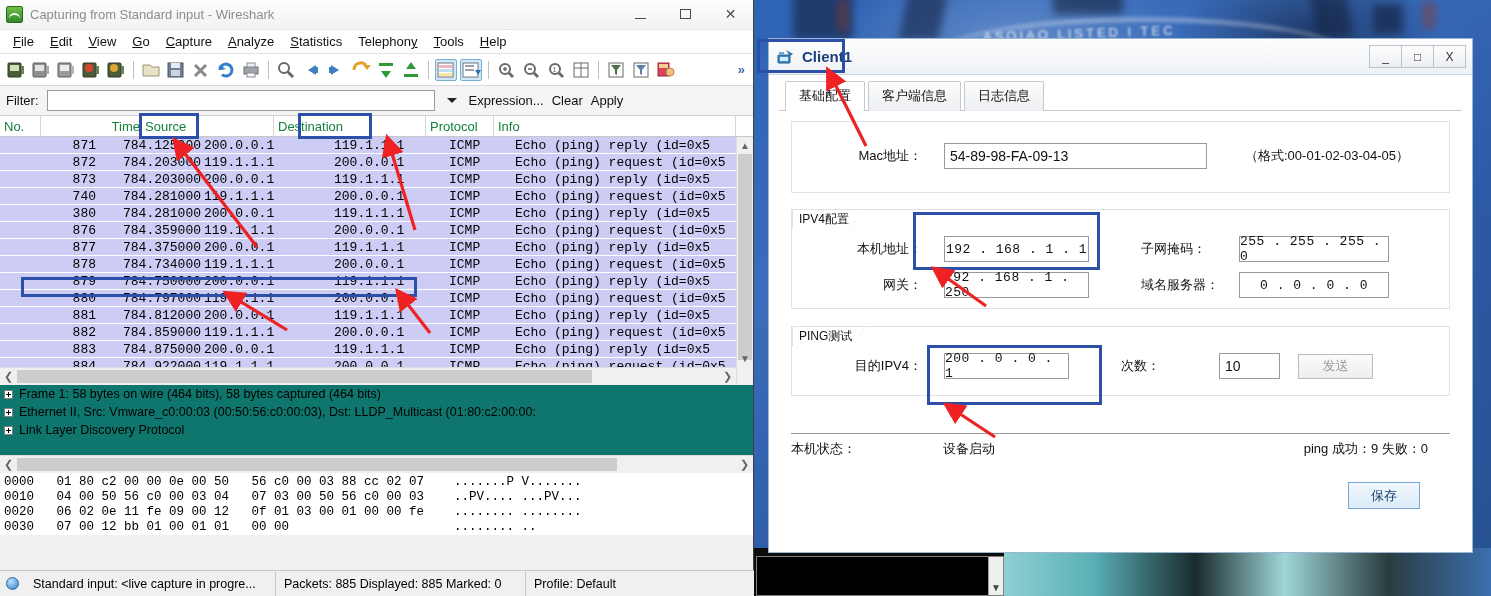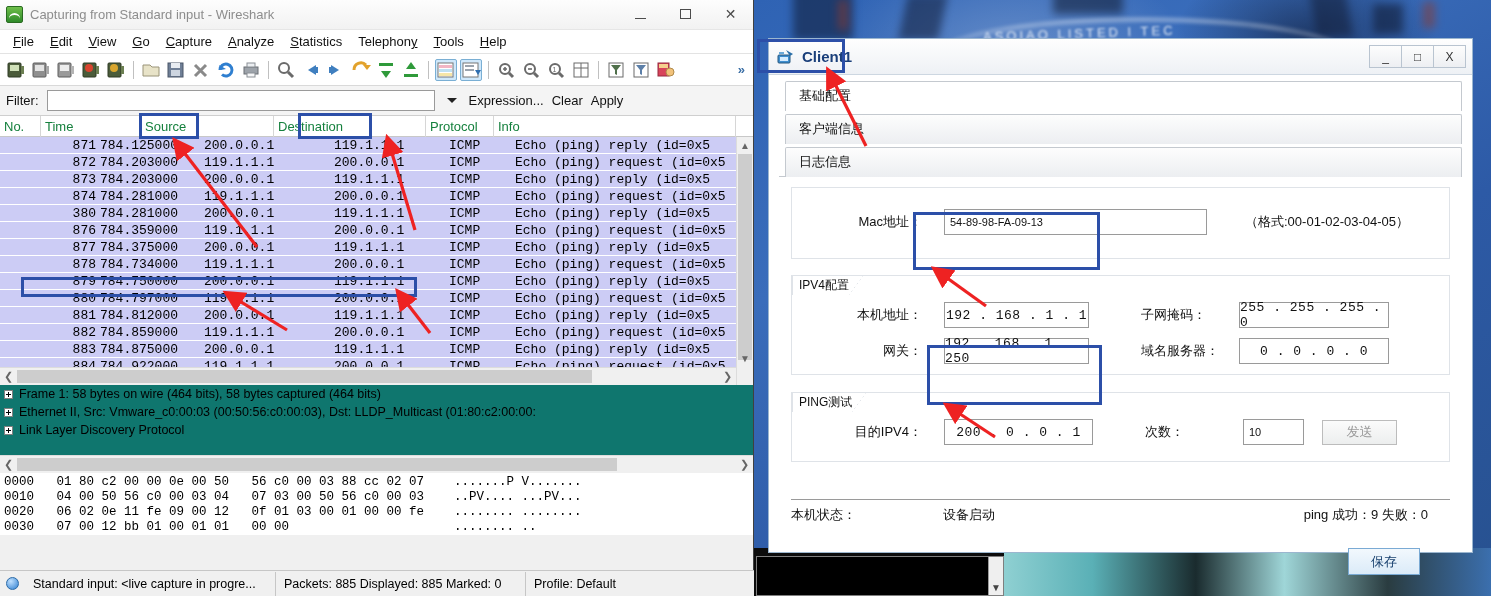--- a/index.html
+++ b/index.html
@@ -108,21 +108,21 @@
     border-right:1px solid #d6d6d6; overflow:hidden; white-space:nowrap; }
   .pkt-list { position: relative; background:#fff; height: 248px; overflow:hidden; }
   .pkt-row {
     display:flex; height: 17px; line-height:17px; font-size: 13px;
     background:#ccccf5; color:#000;
     font-family:"Liberation Mono", monospace;
     border-bottom:1px solid #ffffff;
   }
   .pkt-row .c { white-space:nowrap; overflow:hidden; }
   .c-no   { width: 100px; text-align:right; padding-right:4px; }
-  .c-time { width: 101px; text-align:left; }
+  .c-time { width: 101px; text-align:right; }
   .c-src  { width: 133px; padding-left:3px;}
   .c-dst  { width: 115px; padding-left:0px;}
   .c-prot { width: 66px; padding-left:0px; }
   .c-info { flex:1; padding-left:0px; }
 
   .vscroll {
     position:absolute; right:0; top:0; width:17px; bottom:0; background:#f0f0f0;
     border-left:1px solid #dcdcdc;
   }
   .vscroll .arrow { height:17px; display:flex;align-items:center;justify-content:center;color:#666;font-size:10px;}
@@ -171,21 +171,21 @@
   .cw-icon { width:18px;height:18px;margin-right:7px; position:relative; }
   .cw-title { font-size:15px; font-weight:bold; color:#1a3f7a; }
   .cw-controls { margin-left:auto; display:flex; margin-right:6px; }
   .cw-controls div {
     width:33px;height:23px;display:flex;align-items:center;justify-content:center;
     border:1px solid #b9c4d0; background:linear-gradient(#fdfdfd,#edeff2);
     margin-left:-1px; color:#333; font-size:12px;
   }
   .cw-body { padding:6px 10px 0 10px; height: 477px; position:relative; background:#fff; }
 
-  .tabs { display:flex; gap:3px; padding-left:6px;flex-direction:column; }
+  .tabs { display:flex; gap:3px; padding-left:6px; }
   .tab {
     padding:5px 13px 6px 13px; font-size:13px; color:#111;
     background:linear-gradient(#fdfdfd,#eceef1);
     border:1px solid #c4c9cf; border-bottom:none; border-radius:2px 2px 0 0;
   }
   .tab.active { background:#fff; position:relative; top:0; }
   .tab-underline { height:1px; background:#c4c9cf; margin-top:-1px; }
 
   .panel { margin: 10px 12px 0 12px; border:1px solid #dfe3e8; background:#fff; position:relative;}
   .panel-legend {
@@ -199,21 +199,21 @@
   }
   .frow { display:flex; align-items:center; }
   .flabel-cn { font-size:13px; color:#111; }
   .ipbox {
     border:1px solid #9a9a9a; background:#fff; height:26px;
     display:flex; align-items:center; justify-content:center;
     font-family:"Liberation Mono", monospace; font-size:13px; letter-spacing:.5px; color:#111;
   }
   .textbox {
     border:1px solid #9a9a9a; background:#fff; height:26px;
-    display:flex; align-items:center; padding-left:5px; font-size:11px; color:#111;
+    display:flex; align-items:center; padding-left:5px; font-size:14px; color:#111;
   }
   .btn-gray {
     border:1px solid #bcbcbc; background:linear-gradient(#fbfbfb,#eceeee);
     color:#9a9a9a; font-size:13px; height:25px; display:flex;align-items:center;justify-content:center;
   }
   .btn-blue {
     border:1px solid #7aaad4; background:linear-gradient(#f2f8fd,#dbebf8);
     color:#17406e; font-size:13px; height:27px; display:flex;align-items:center;justify-content:center;
   }
 
@@ -502,21 +502,21 @@
         </div>
         <div class="pkt-row">
           <div class="c c-no">873</div>
           <div class="c c-time">784.203000</div>
           <div class="c c-src">200.0.0.1</div>
           <div class="c c-dst">119.1.1.1</div>
           <div class="c c-prot">ICMP</div>
           <div class="c c-info">Echo (ping) reply     (id=0x5</div>
         </div>
         <div class="pkt-row">
-          <div class="c c-no">874</div>
+          <div class="c c-no">740</div>
           <div class="c c-time">784.281000</div>
           <div class="c c-src">119.1.1.1</div>
           <div class="c c-dst">200.0.0.1</div>
           <div class="c c-prot">ICMP</div>
           <div class="c c-info">Echo (ping) request   (id=0x5</div>
         </div>
         <div class="pkt-row">
           <div class="c c-no">380</div>
           <div class="c c-time">784.281000</div>
           <div class="c c-src">200.0.0.1</div>
@@ -718,21 +718,21 @@
           <div class="ipbox" style="margin-left:6px;width:150px;">
             <span> 0  .  0  .  0  .  0</span>
           </div>
         </div>
       </div>
 
       <div class="panel" style="height:70px;margin-top:17px;">
         <div class="panel-legend">PING测试</div>
         <div class="frow" style="padding-top:26px;">
           <div style="width:130px;text-align:right;" class="flabel-cn">目的IPV4：</div>
-          <div class="ipbox" style="margin-left:22px;width:149px;">
+          <div class="ipbox" style="margin-left:22px;width:125px;">
             <span>200 .  0  .  0  .  1</span>
           </div>
           <div class="flabel-cn" style="margin-left:52px;width:92px;">次数：</div>
           <div class="textbox" style="margin-left:6px;width:61px;">
             <span>10</span>
           </div>
           <div class="btn-gray" style="margin-left:18px;width:75px;">
             <span>发送</span>
           </div>
         </div>

